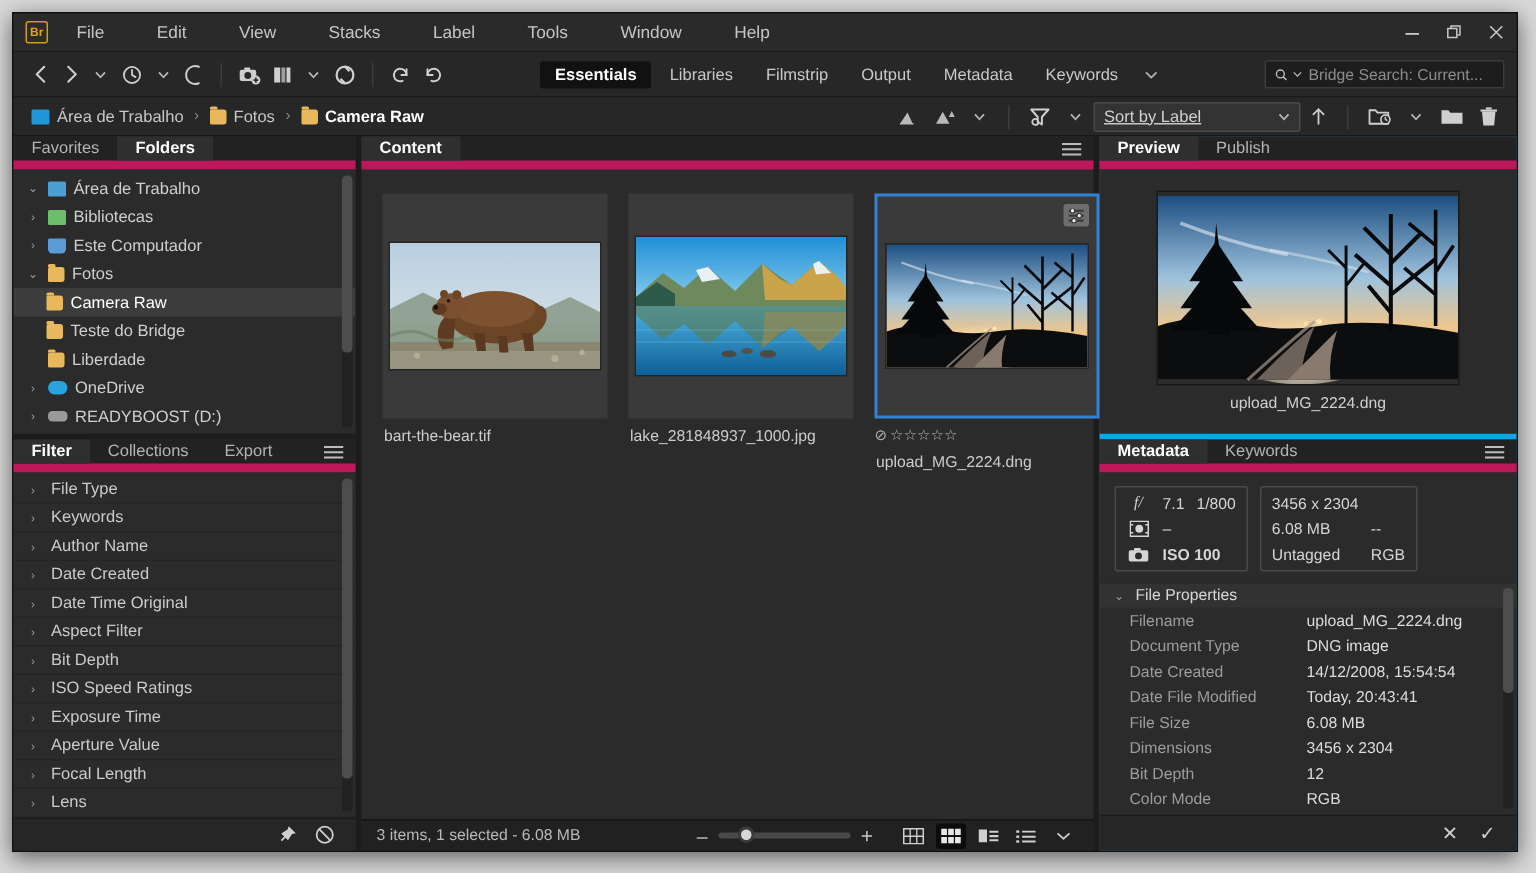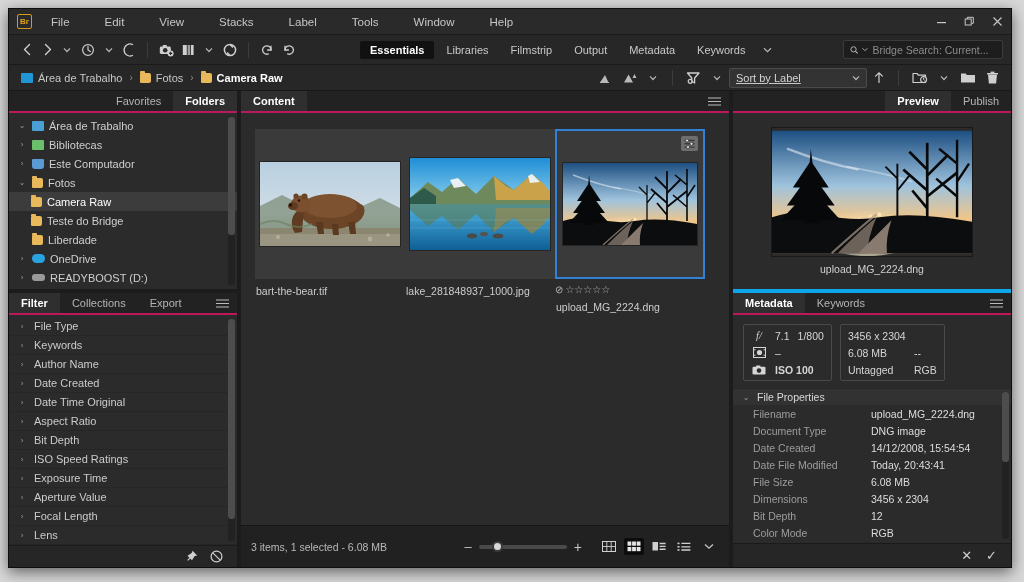--- a/index.html
+++ b/index.html
@@ -77,22 +77,21 @@
     display:flex;align-items:center;padding:0 6px;font-size:11px;color:#d2d2d2;
     min-width:138px;justify-content:space-between;
   }
 
   
   .body{flex:1;display:flex;min-height:0;background:#1c1c1c;}
 
   .panel{background:#2b2b2b;display:flex;flex-direction:column;min-height:0;}
   .tabrow{
     height:22px;background:#222;display:flex;align-items:stretch;flex:0 0 auto;
-    border-bottom:2px solid #be185d;
-    justify-content:flex-end;
+    border-bottom:6px solid #be185d;
   }
   .tab{
     padding:0 12px;display:flex;align-items:center;font-size:11px;color:#b4b4b4;
   }
   .tab.active{background:#2f2f2f;color:#fff;font-weight:bold;}
   .hamb{margin-left:auto;display:flex;align-items:center;padding:0 8px;color:#bcbcbc;}
 
   
   .leftcol{width:228px;flex:0 0 228px;display:flex;flex-direction:column;background:#1c1c1c;}
   .folders{height:198px;flex:0 0 198px;}
@@ -122,38 +121,38 @@
     gap:12px;padding-right:14px;flex:0 0 auto;border-top:1px solid #1a1a1a;color:#c5c5c5;
   }
   .vscroll{
     position:absolute;right:2px;top:4px;bottom:4px;width:7px;background:#222;border-radius:3px;
   }
   .vthumb{position:absolute;left:0;width:7px;background:#4d4d4d;border-radius:3px;}
 
   
   .center{flex:1;display:flex;flex-direction:column;min-width:0;background:#b91c1c;margin:0 4px;}
   .contentpanel{flex:1;display:flex;flex-direction:column;min-height:0;background:#2b2b2b;}
-  .thumbs{flex:1;padding:16px 0 0 14px;display:flex;align-items:flex-start;}
+  .thumbs{flex:1;padding:16px 0 0 14px;display:flex;gap:14px;align-items:flex-start;}
   .thumb{width:150px;}
   .tbox{
     width:150px;height:150px;background:#3a3a3a;display:flex;align-items:center;
     justify-content:center;position:relative;
   }
   .tbox.sel{border:2px solid #2f82d6;background:#3a3a3a;}
   .tlabel{margin-top:6px;font-size:10.5px;color:#ccc;text-align:left;padding-left:1px;}
   .stars{display:flex;align-items:center;gap:2px;margin-top:5px;font-size:10px;color:#b0b0b0;}
   .badge{
     position:absolute;top:5px;right:5px;width:17px;height:15px;background:#6e6e6e;
     border-radius:2px;display:flex;align-items:center;justify-content:center;
   }
   .photo{box-shadow:0 0 0 1px rgba(0,0,0,.35);}
 
   
   .statusbar{
-    height:42px;background:#212121;display:flex;align-items:center;padding:0 10px;
+    height:21px;background:#212121;display:flex;align-items:center;padding:0 10px;
     flex:0 0 auto;border-top:1px solid #151515;gap:8px;
   }
   .stxt{font-size:10.5px;color:#b9b9b9;}
   .zoomrow{margin-left:auto;display:flex;align-items:center;gap:7px;}
   .track{width:88px;height:4px;background:#4a4a4a;border-radius:2px;position:relative;}
   .knob{
     position:absolute;left:13px;top:-4px;width:11px;height:11px;border-radius:50%;
     background:#d8d8d8;border:2px solid #3b3b3b;
   }
   .vbtns{display:flex;align-items:center;gap:5px;margin-left:10px;}
@@ -492,21 +491,21 @@
           <div class="frow">
               <span class="tw">›</span>
               <span>Date Created</span>
             </div>
           <div class="frow">
               <span class="tw">›</span>
               <span>Date Time Original</span>
             </div>
           <div class="frow">
               <span class="tw">›</span>
-              <span>Aspect Ratio</span>
+              <span>Aspect Filter</span>
             </div>
           <div class="frow">
               <span class="tw">›</span>
               <span>Bit Depth</span>
             </div>
           <div class="frow">
               <span class="tw">›</span>
               <span>ISO Speed Ratings</span>
             </div>
           <div class="frow">

